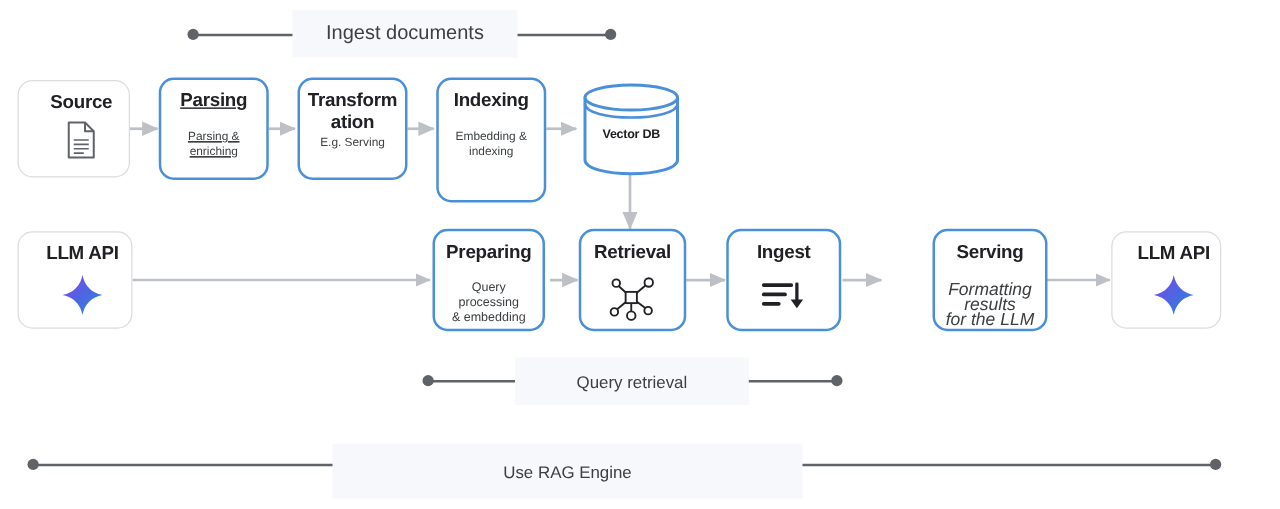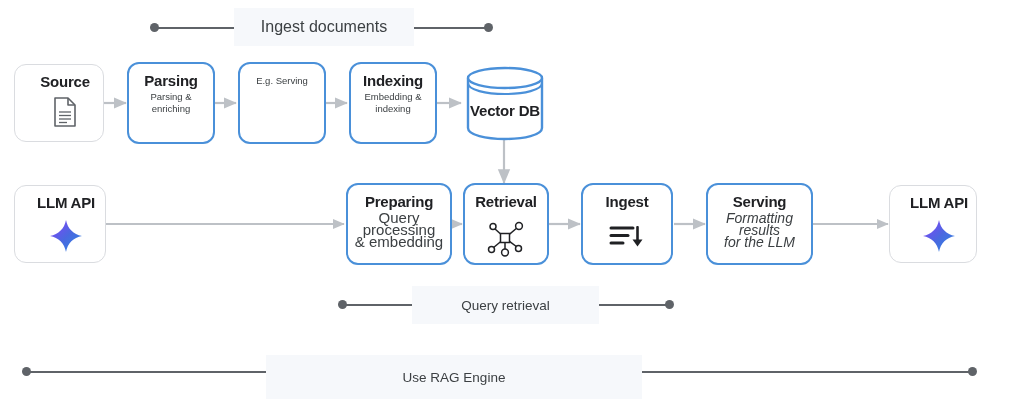--- a/index.html
+++ b/index.html
@@ -47,41 +47,41 @@
     letter-spacing: -0.2px;
     line-height: 17px;
     text-align: center;
     white-space: pre-line;
   }
   .node-sub {
     font-size: 9.5px;
     color: #3c4043;
     line-height: 12px;
     text-align: center;
-    margin-top: 2px;
+    margin-top: 15px;
     padding: 0 4px;
     white-space: pre-line;
   }
   .node-icon {
     margin-top: 6px;
     display: flex;
     align-items: center;
     justify-content: center;
   }
 
   
   .cylinder {
     position: absolute;
     z-index: 4;
   }
   .cyl-label {
     position: absolute;
     width: 100%;
     text-align: center;
-    font-size: 15px;
+    font-size: 10px;
     font-weight: bold;
     color: #202124;
     letter-spacing: -0.2px;
   }
 
   
   .conn {
     position: absolute;
     z-index: 1;
   }
@@ -168,31 +168,33 @@
         <path d="M3 2 H16 L23 9 V30 H3 Z" fill="#ffffff" stroke="#5f6368" stroke-width="1.6" stroke-linejoin="round"></path>
         <path d="M16 2 V9 H23" fill="none" stroke="#5f6368" stroke-width="1.6" stroke-linejoin="round"></path>
         <line x1="7" y1="16" x2="19" y2="16" stroke="#5f6368" stroke-width="1.3"></line>
         <line x1="7" y1="19.5" x2="19" y2="19.5" stroke="#5f6368" stroke-width="1.3"></line>
         <line x1="7" y1="23" x2="19" y2="23" stroke="#5f6368" stroke-width="1.3"></line>
         <line x1="7" y1="26.5" x2="15" y2="26.5" stroke="#5f6368" stroke-width="1.3"></line>
       </svg>
     </div>
   </div>
 
-  <div class="node blue" style="left:127px; top:62px; width:88px; height:82px;">
+  <div class="node blue" style="left:127px; top:62px; width:88px; height:82px;text-decoration:underline;">
     <div class="node-title">Parsing</div>
     <div class="node-sub">Parsing &amp;
 enriching</div>
   </div>
 
   <div class="node blue" style="left:238px; top:62px; width:88px; height:82px;">
+    <div class="node-title">Transform
+ation</div>
     <div class="node-sub" style="margin-top:3px;">E.g. Serving</div>
   </div>
 
-  <div class="node blue" style="left:349px; top:62px; width:88px; height:82px;">
+  <div class="node blue" style="left:349px; top:62px; width:88px; height:100px;">
     <div class="node-title">Indexing</div>
     <div class="node-sub">Embedding &amp;
 indexing</div>
   </div>
 
   <div class="cylinder" style="left:462px; top:66px; width:86px; height:76px;">
     <svg width="86" height="76" viewBox="0 0 86 76">
       <path d="M6 12 V62 C6 69 24 73 43 73 C62 73 80 69 80 62 V12" fill="#ffffff" stroke="#4a90d9" stroke-width="2.4"></path>
       <ellipse cx="43" cy="12" rx="37" ry="10" fill="#ffffff" stroke="#4a90d9" stroke-width="2.4"></ellipse>
       <path d="M6 17 C6 24 24 28 43 28 C62 28 80 24 80 17" fill="none" stroke="#4a90d9" stroke-width="2.1"></path>
@@ -202,23 +204,23 @@
 
   <div class="node grey" style="left:14px; top:185px; width:92px; height:78px;">
     <div class="node-title">LLM API</div>
     <div class="node-icon" style="margin-top:8px;">
       <svg width="34" height="34" viewBox="0 0 34 34">
         <path d="M17 1 C18.6 9.6 24.4 15.4 33 17 C24.4 18.6 18.6 24.4 17 33 C15.4 24.4 9.6 18.6 1 17 C9.6 15.4 15.4 9.6 17 1 Z" fill="url(#sparkGrad)"></path>
       </svg>
     </div>
   </div>
 
-  <div class="node blue" style="left:346px; top:183px; width:106px; height:82px;">
+  <div class="node blue" style="left:346px; top:183px; width:90px; height:82px;">
     <div class="node-title">Preparing</div>
-    <div class="node-sub" style="font-size:15px;">Query processing
+    <div class="node-sub" style="font-size:10px;">Query processing
 &amp; embedding</div>
   </div>
 
   <div class="node blue" style="left:463px; top:183px; width:86px; height:82px;">
     <div class="node-title">Retrieval</div>
     <div class="node-icon" style="margin-top:9px;">
       <svg width="44" height="38" viewBox="0 0 44 38">
         <g stroke="#202124" stroke-width="1.5" fill="none">
           <line x1="21" y1="19" x2="10" y2="9"></line>
           <line x1="21" y1="19" x2="34" y2="8"></line>
@@ -246,21 +248,21 @@
           <line x1="4" y1="21" x2="16" y2="21" stroke-width="3"></line>
         </g>
         <g fill="#202124">
           <rect x="29.2" y="4" width="2.6" height="16" rx="1"></rect>
           <path d="M25.5 17.5 L30.5 24.5 L35.5 17.5 Z"></path>
         </g>
       </svg>
     </div>
   </div>
 
-  <div class="node blue" style="left:706px; top:183px; width:107px; height:82px;">
+  <div class="node blue" style="left:746px; top:183px; width:92px; height:82px;">
     <div class="node-title">Serving</div>
     <div class="node-sub" style="font-size:14px;font-style:italic;">Formatting results
 for the LLM</div>
   </div>
 
   <div class="node grey" style="left:889px; top:185px; width:88px; height:78px;">
     <div class="node-title">LLM API</div>
     <div class="node-icon" style="margin-top:8px;">
       <svg width="34" height="34" viewBox="0 0 34 34">
         <path d="M17 1 C18.6 9.6 24.4 15.4 33 17 C24.4 18.6 18.6 24.4 17 33 C15.4 24.4 9.6 18.6 1 17 C9.6 15.4 15.4 9.6 17 1 Z" fill="url(#sparkGrad)"></path>

